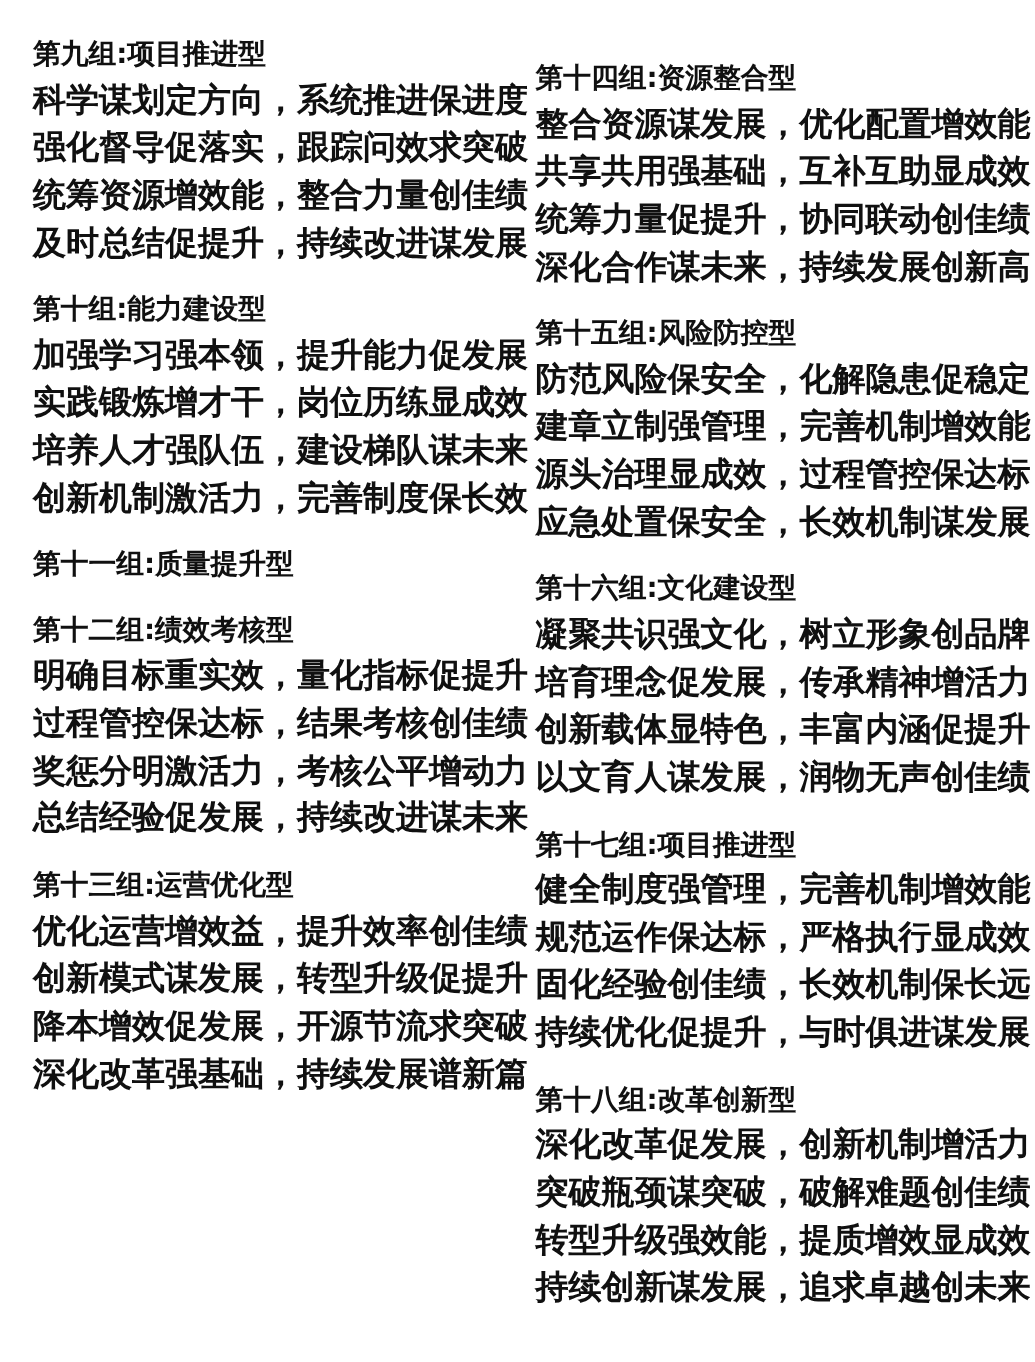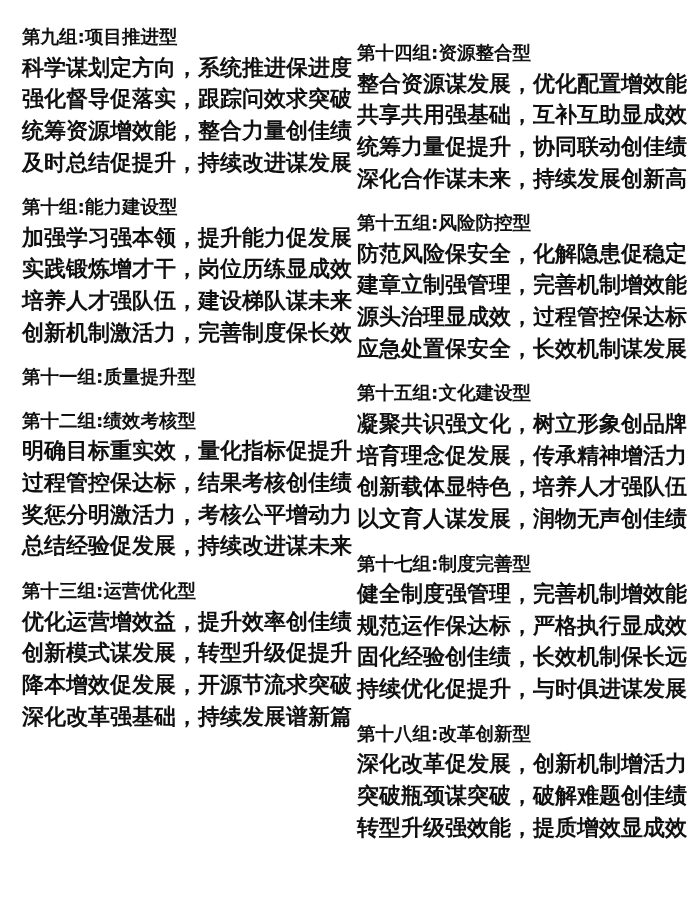--- a/index.html
+++ b/index.html
@@ -112,39 +112,40 @@
     <div class="group">
       <div class="group-title">第十五组:风险防控型</div>
       <div class="group-lines">
         <div class="line">防范风险保安全，化解隐患促稳定</div>
         <div class="line">建章立制强管理，完善机制增效能</div>
         <div class="line">源头治理显成效，过程管控保达标</div>
         <div class="line">应急处置保安全，长效机制谋发展</div>
       </div>
     </div>
     <div class="group">
-      <div class="group-title">第十五组:文化建设型</div>
+      <div class="group-title">第十六组:文化建设型</div>
       <div class="group-lines">
         <div class="line">凝聚共识强文化，树立形象创品牌</div>
         <div class="line">培育理念促发展，传承精神增活力</div>
-        <div class="line">创新载体显特色，培养人才强队伍</div>
+        <div class="line">创新载体显特色，丰富内涵促提升</div>
         <div class="line">以文育人谋发展，润物无声创佳绩</div>
       </div>
     </div>
     <div class="group">
-      <div class="group-title">第十七组:制度完善型</div>
+      <div class="group-title">第十七组:项目推进型</div>
       <div class="group-lines">
         <div class="line">健全制度强管理，完善机制增效能</div>
         <div class="line">规范运作保达标，严格执行显成效</div>
         <div class="line">固化经验创佳绩，长效机制保长远</div>
         <div class="line">持续优化促提升，与时俱进谋发展</div>
       </div>
     </div>
     <div class="group">
       <div class="group-title">第十八组:改革创新型</div>
       <div class="group-lines">
         <div class="line">深化改革促发展，创新机制增活力</div>
         <div class="line">突破瓶颈谋突破，破解难题创佳绩</div>
         <div class="line">转型升级强效能，提质增效显成效</div>
+        <div class="line">持续创新谋发展，追求卓越创未来</div>
       </div>
     </div>
   </div>
 </div>
 
 </body></html>

